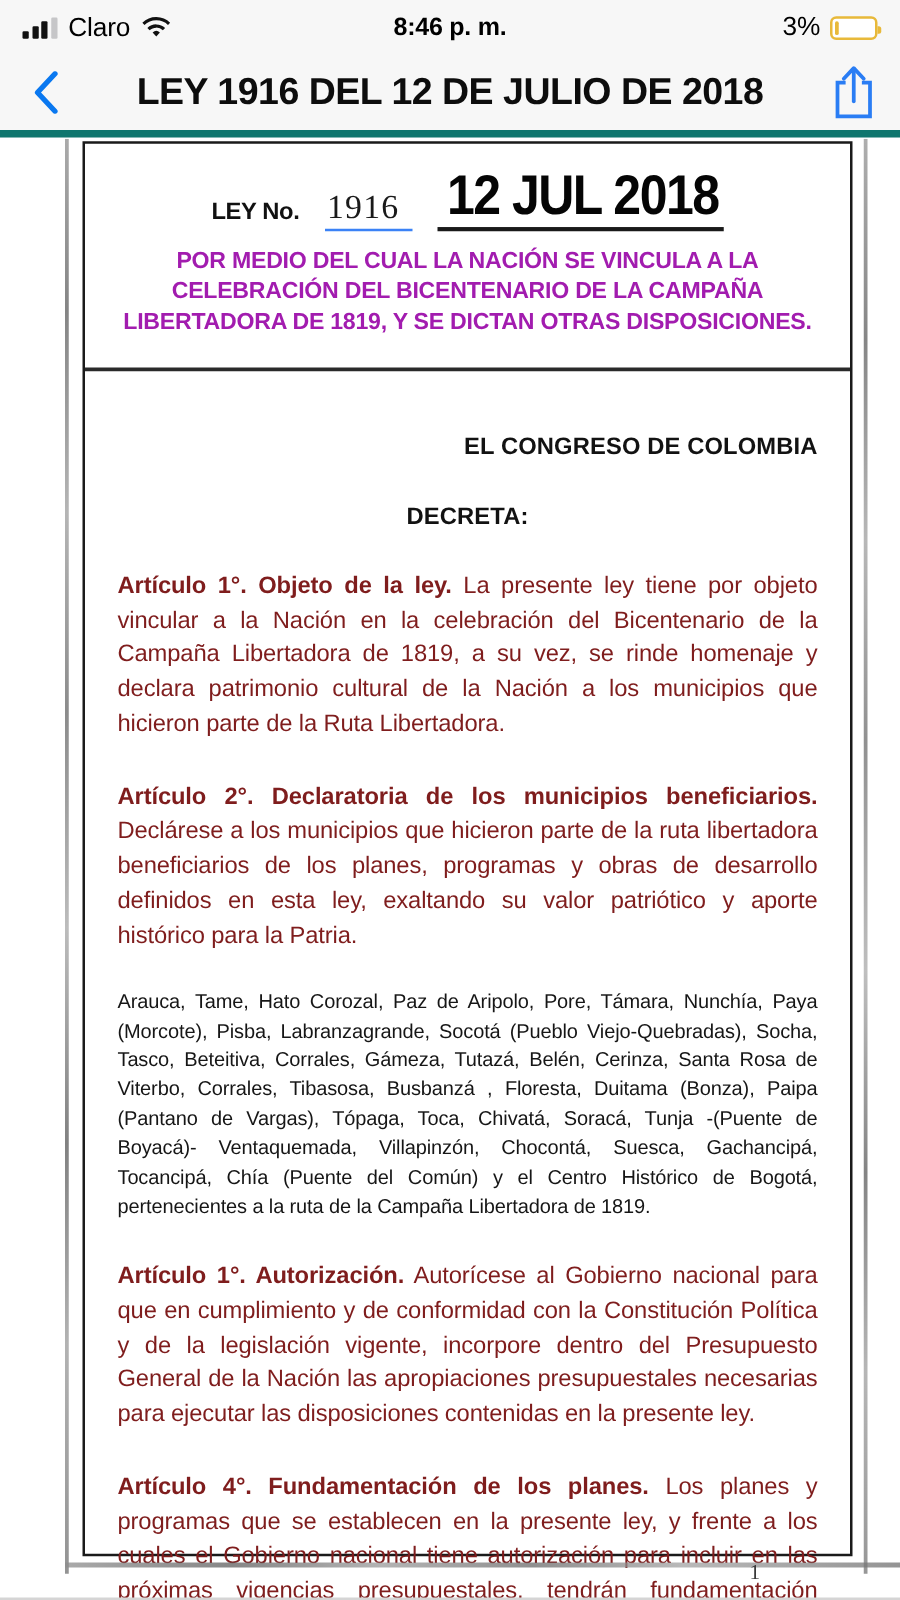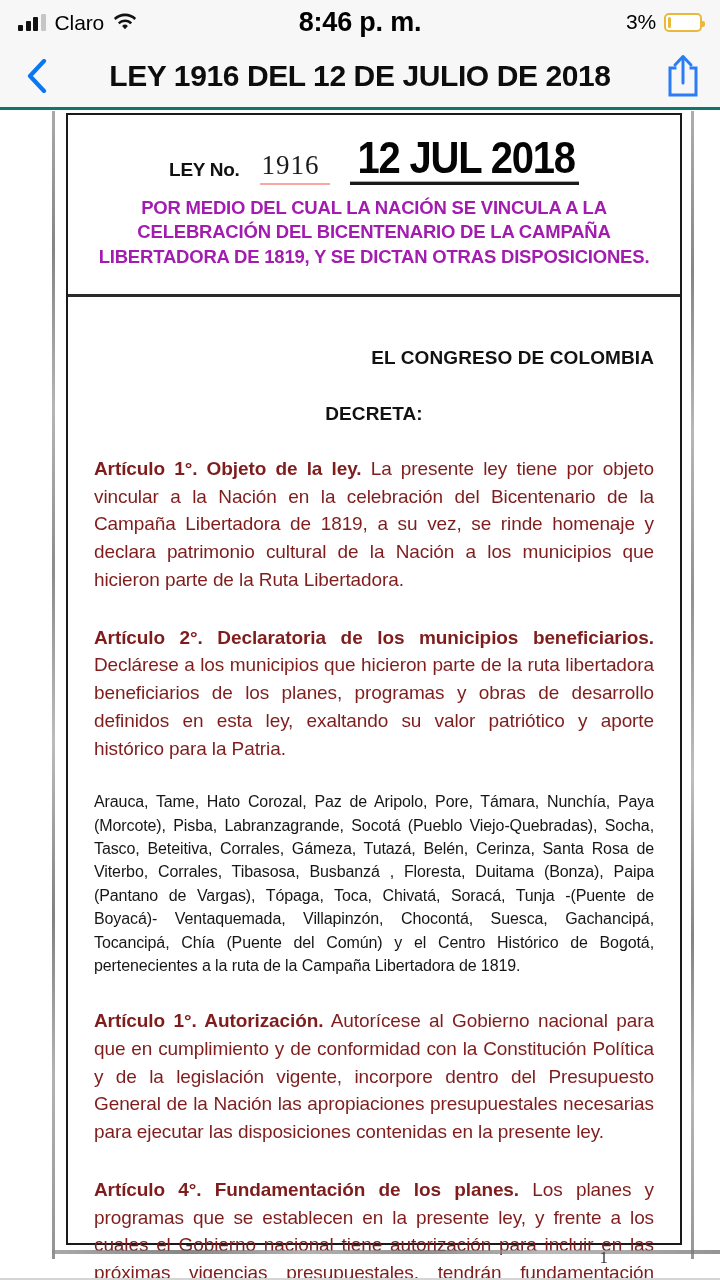--- a/index.html
+++ b/index.html
@@ -58,21 +58,21 @@
     color: #000000;
     letter-spacing: -0.1px;
     line-height: 1;
   }
   .wifi-icon { width: 24px; height: 18px; display: block; }
 
   .status-center {
     position: absolute;
     left: 0; right: 0;
     text-align: center;
-    font-size: 27px;
+    font-size: 20px;
     font-weight: bold;
     color: #000000;
     letter-spacing: -0.2px;
     pointer-events: none;
   }
 
   .status-right {
     margin-left: auto;
     display: flex;
     align-items: center;
@@ -113,21 +113,21 @@
     border-radius: 2px;
   }
 
   
   .nav-bar {
     position: absolute;
     top: 44px; left: 0;
     width: 720px;
     height: 66px;
     background: #f7f7f7;
-    border-bottom: 3px solid #0f766e;
+    border-bottom: 6px solid #0f766e;
     display: flex;
     align-items: center;
   }
   .back-button {
     width: 74px;
     height: 66px;
     display: flex;
     align-items: center;
     justify-content: center;
     cursor: pointer;
@@ -231,21 +231,21 @@
     color: #111111;
     letter-spacing: -0.3px;
     padding-bottom: 4px;
   }
   .ley-num {
     font-family: "Liberation Serif", serif;
     font-size: 27px;
     color: #1a1a1a;
     letter-spacing: 1px;
     padding: 0 10px 2px 2px;
-    border-bottom: 2px solid #fca5a5;
+    border-bottom: 2px solid #3b82f6;
     text-align: right;
   }
   .stamp-date {
     font-family: "Liberation Sans", sans-serif;
     font-size: 40px;
     font-weight: bold;
     color: #050505;
     letter-spacing: -1.2px;
     line-height: 1;
     padding: 0 4px 2px 8px;

